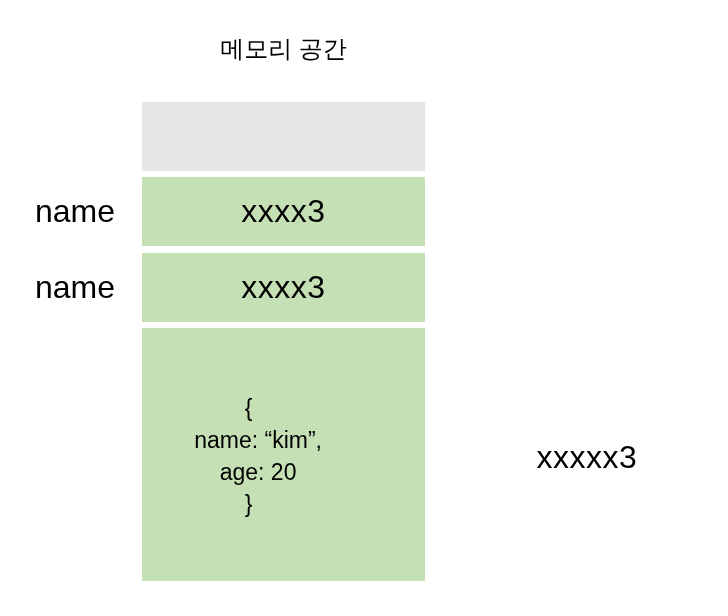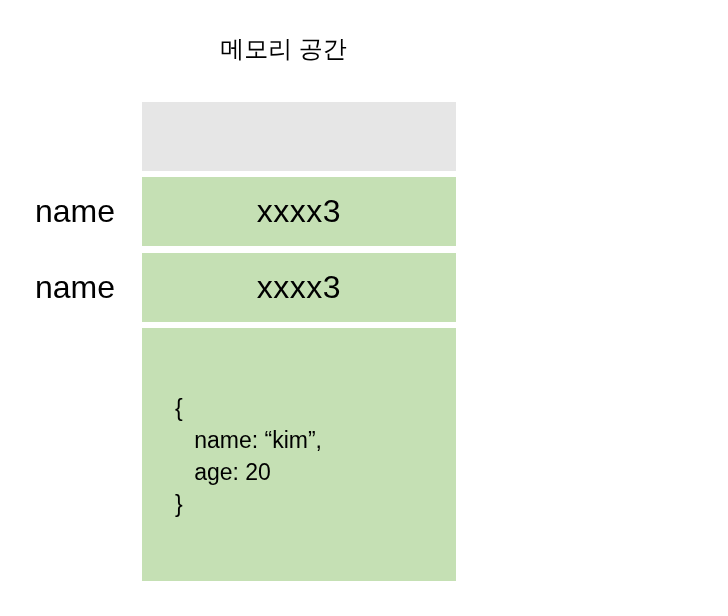--- a/index.html
+++ b/index.html
@@ -20,21 +20,22 @@
     line-height: 26px;
     text-align: center;
     font-size: 24px;
     font-weight: 400;
   }
   .header-space { left: 142px; width: 283px; }
   .header-addr  { left: 477px; width: 220px; }
   .box {
     position: absolute;
     left: 142px;
-    width: 314px;
+    width: 283px;
+    text-align: center;
   }
   .box-gray  { background: var(--cell-gray, #e6e6e6); top: 102px; height: 69px; }
   .box-green { background: var(--cell-green, #c5e0b4); }
   .cell-user   { top: 177px; height: 69px; }
   .cell-copy   { top: 253px; height: 69px; }
   .cell-object { top: 328px; height: 253px; }
   .cell-value {
     display: flex;
     align-items: center;
     justify-content: center;
@@ -96,14 +97,15 @@
     <span>xxxx3</span>
   </div>
 
   <div class="box box-green cell-object">
     <pre class="object-literal">{
    name: “kim”,
    age: 20
 }</pre>
   </div>
 
+  <div class="address-value">xxxxx3</div>
 
 </div>
 
 </body></html>

